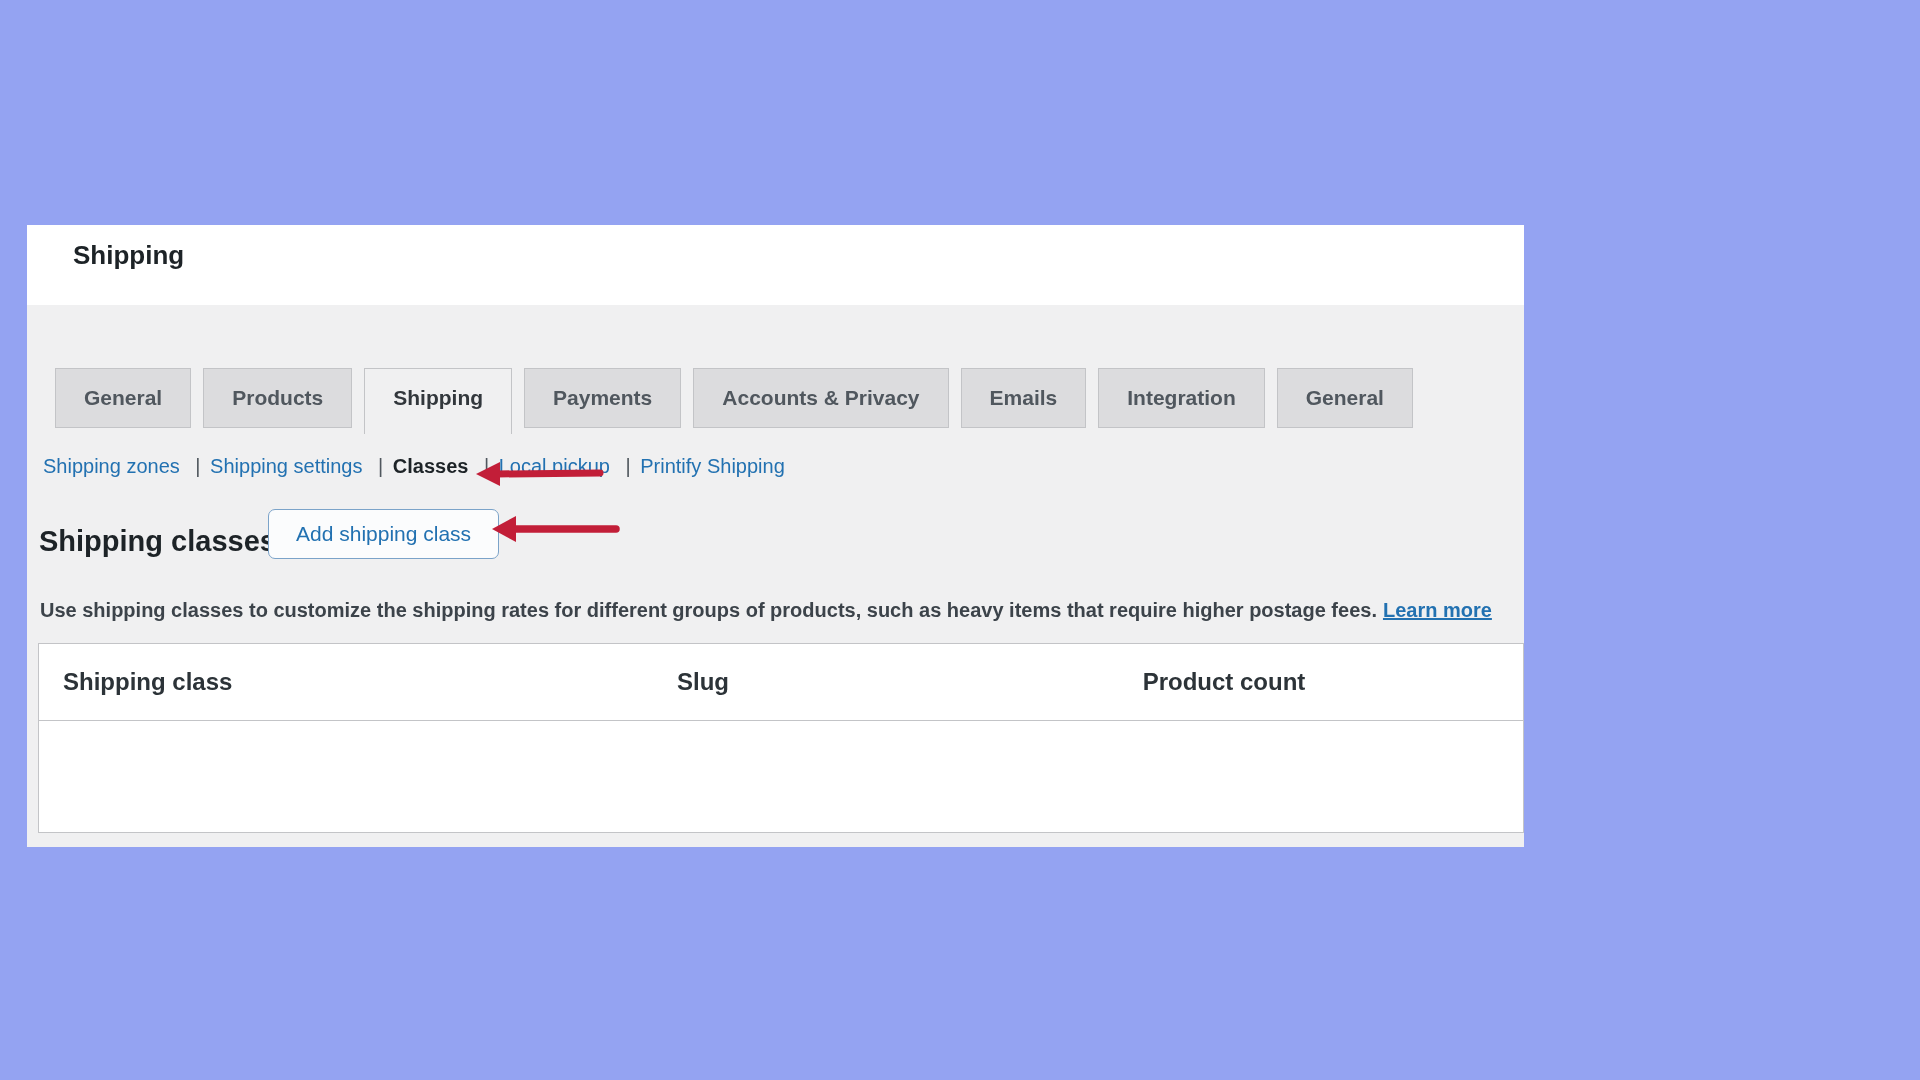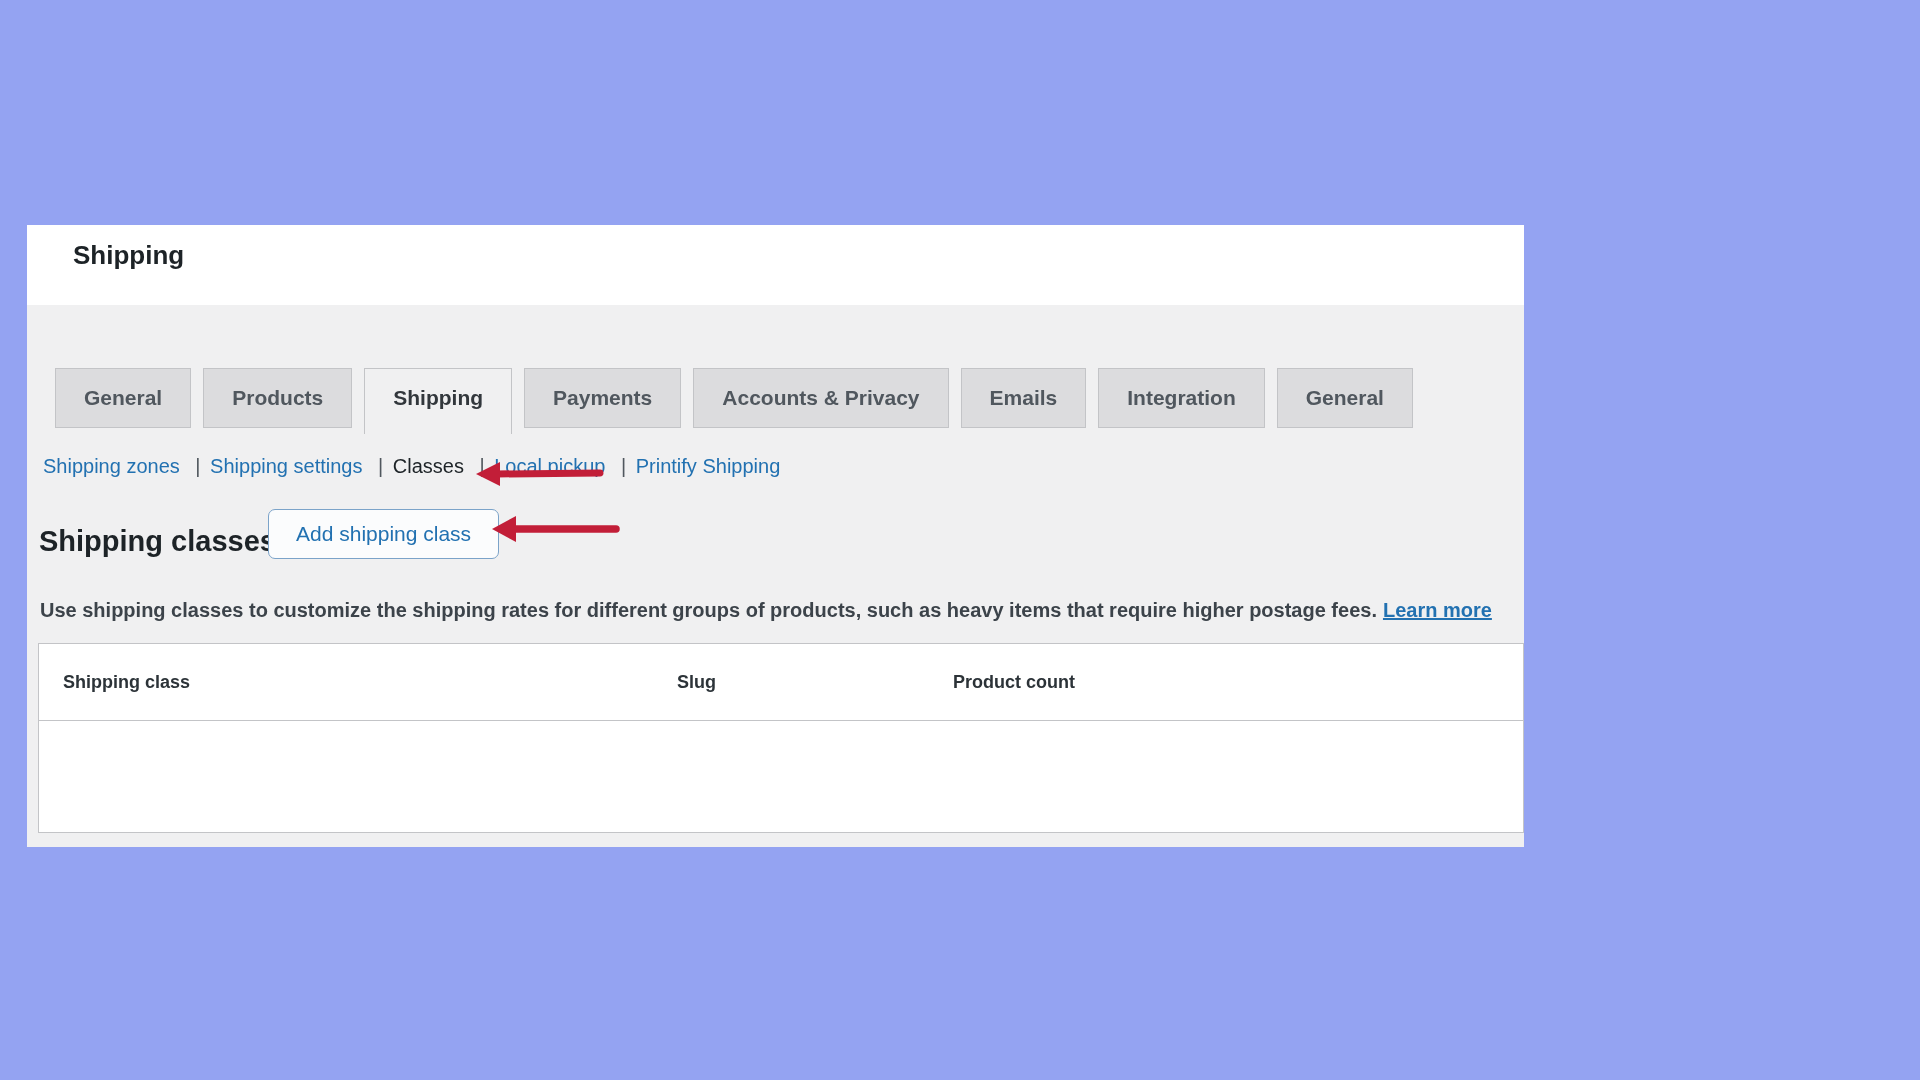--- a/index.html
+++ b/index.html
@@ -40,21 +40,21 @@
   }
   .tab.active{
     height:66px; background:var(--c-page); border-bottom:none;
     color:#32373c;
   }
   .subnav{
     position:absolute; left:16px; top:228px; font-size:20px; line-height:26px;
     white-space:nowrap;
   }
   .subnav a{ color:var(--c-link); text-decoration:none; cursor:pointer; }
-  .subnav .current{ color:var(--c-heading); font-weight:400; }
+  .subnav .current{ color:var(--c-heading); font-weight:700; }
   .subnav .sep{ color:var(--c-tab_text); margin:0 4px 0 10px; }
   .section-heading{
     position:absolute; left:12px; top:300px;
     font-size:29px; font-weight:700; color:var(--c-heading);
   }
   .add-btn{
     position:absolute; left:241px; top:284px; height:50px; padding:0 27px;
     background:var(--c-button_bg); border:1px solid var(--c-button_border);
     border-radius:7px; font-family:"Liberation Sans", sans-serif;
     font-size:21px; color:var(--c-link); cursor:pointer;
@@ -65,26 +65,26 @@
     font-weight:bold;
   }
   .desc a{ color:var(--c-link); text-decoration:underline; cursor:pointer; margin-left:6px; }
   .card{
     position:absolute; left:11px; top:418px; right:0; height:190px;
     background:var(--c-panel); border:1px solid var(--c-border);
   }
   .thead{
     display:flex; align-items:center; height:77px;
     border-bottom:1px solid var(--c-border);
-    font-size:18px; font-weight:600; color:#2c3338;
+    font-size:24px; font-weight:600; color:#2c3338;
   }
   .th-shipping-class{ width:638px; padding-left:24px; }
   .th-slug{ width:276px; }
   .th-description{ width:748px; }
-  .th-product-count{ flex:1; text-align:left; padding-right:28px; }
+  .th-product-count{ flex:1; text-align:center; padding-right:28px; }
   .tbody-empty{
     padding:47px 0 0 24px; font-size:20px; color:var(--c-text);
   }
   .arrow{ position:absolute; pointer-events:none; }
   .arrow-1{ left:473px; top:460px; }
   .arrow-2{ left:489px; top:514px; }
 </style>
 </head>
 <body>
 

